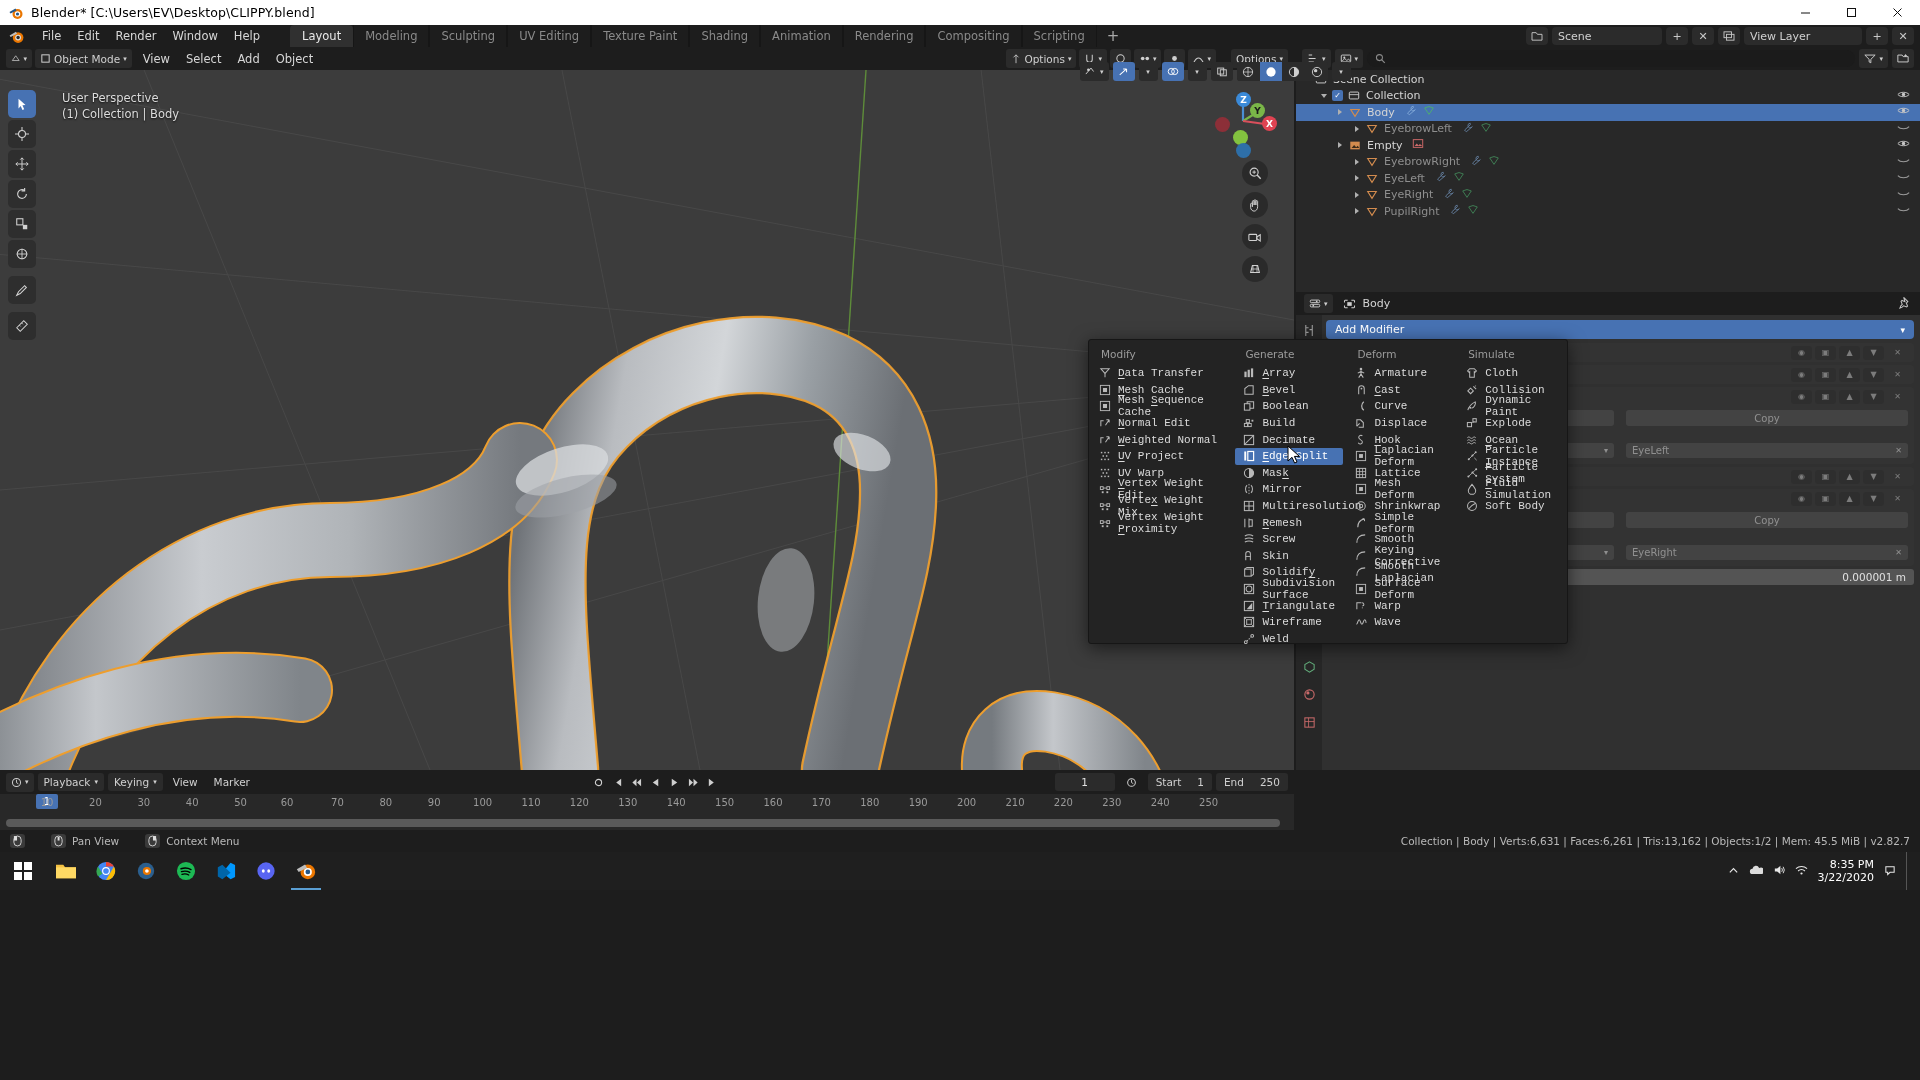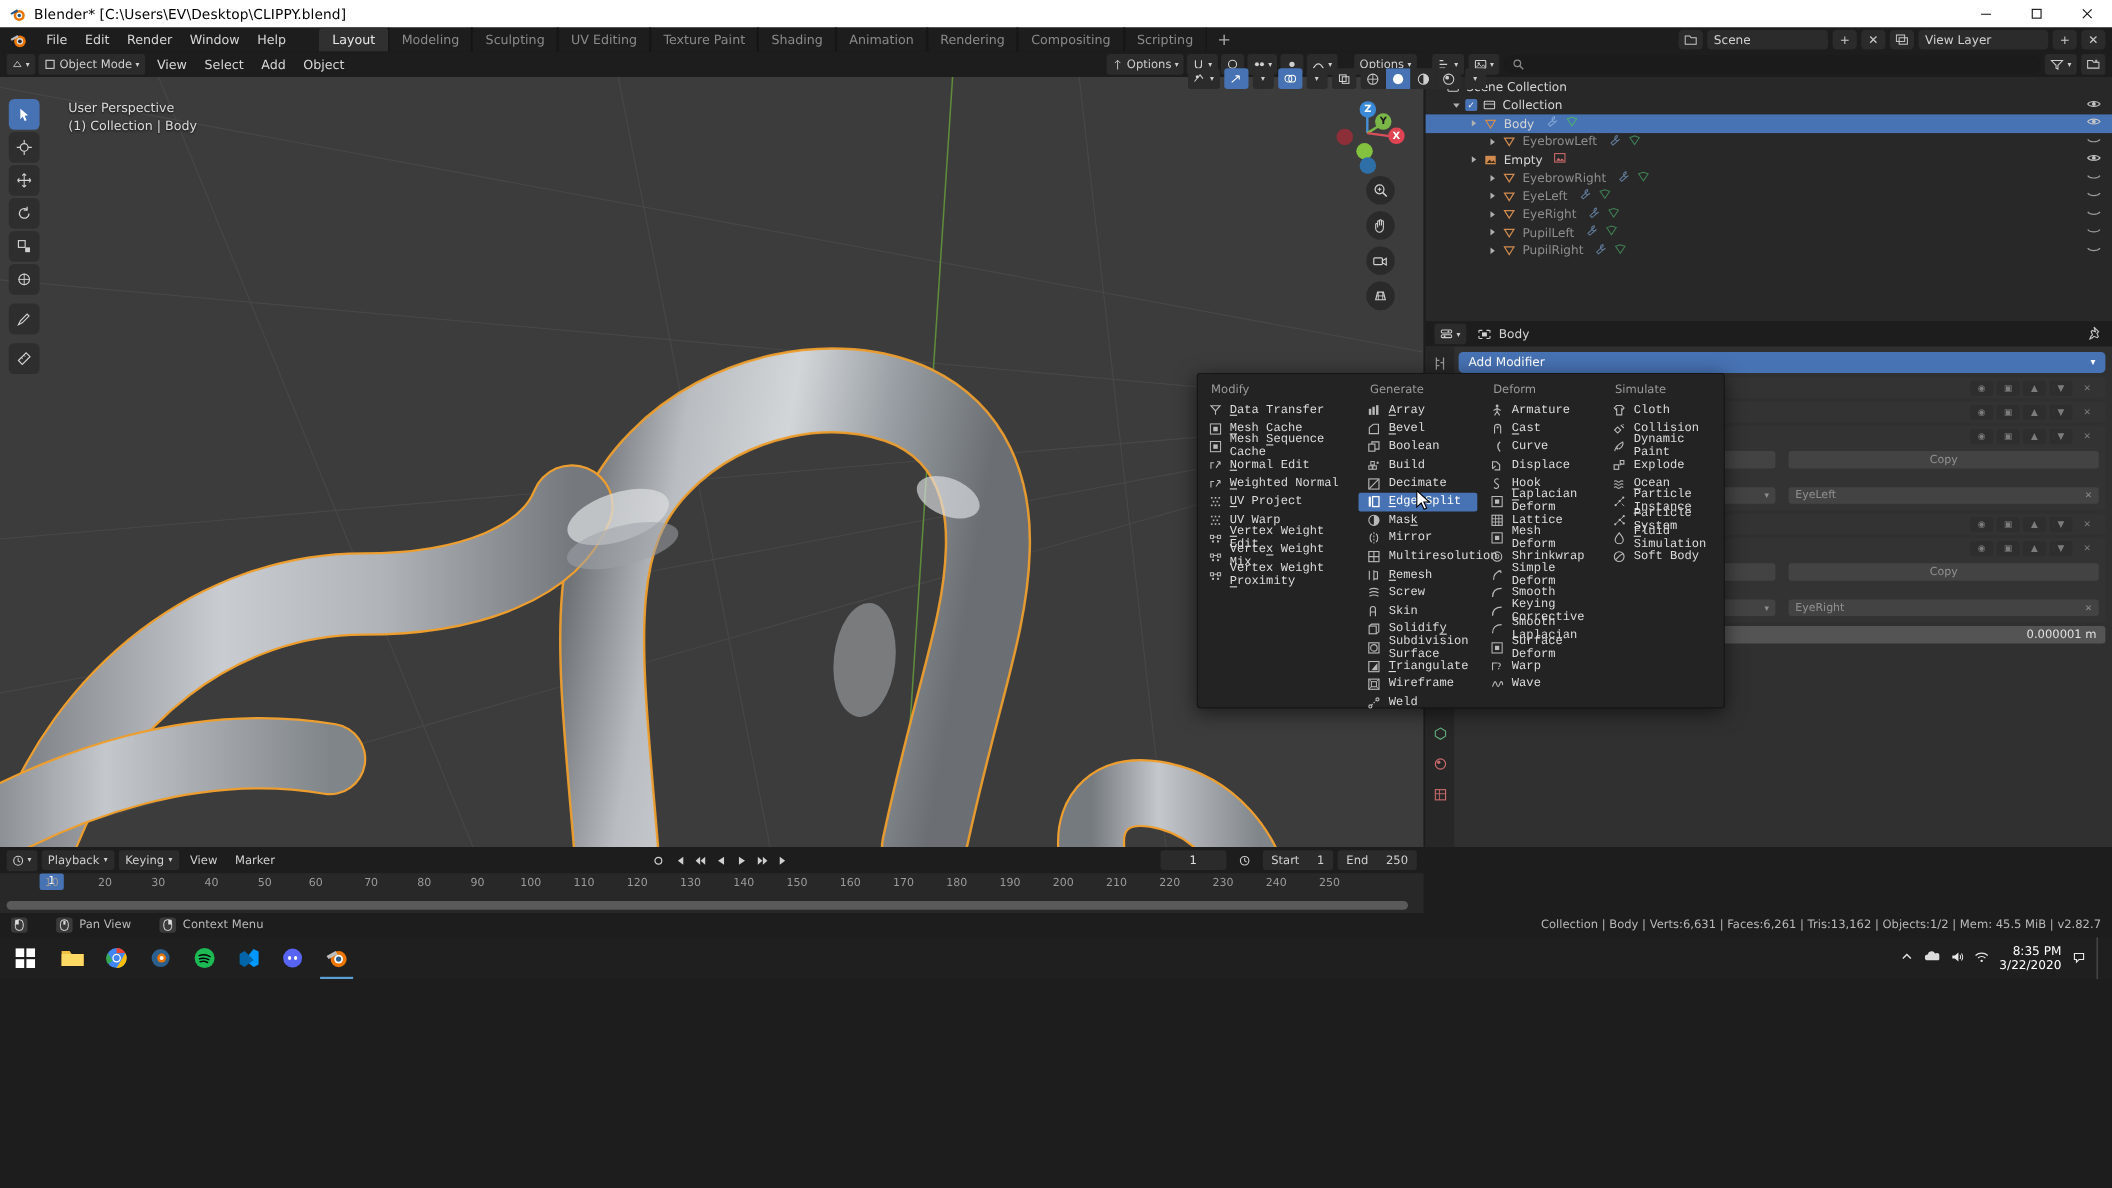--- a/index.html
+++ b/index.html
@@ -865,43 +865,20 @@
           <span style="display: inline-block; width: 59px;"></span>
           <span style="width: 11px; display: inline-flex; align-items: center;">
             <span class="tri"></span>
           </span>
           <span style="display: inline-flex; align-items: center; margin-right: 6px;">
             <svg width="12" height="11" viewBox="0 0 14 12">
               <path d="M2 2.5h10L7 10.5z" fill="none" stroke="#d28b4e" stroke-width="1.3"></path>
             </svg>
           </span>
           <span>EyeRight</span>
-          <span style="display: inline-flex; gap: 6px; margin-left: 10px; align-items: center; opacity: 0.65;">
-            <span><svg width="12" height="11" viewBox="0 0 14 12">
-                <path d="M9.6 1a2.7 2.7 0 102.4 4L5 11 3 9l6.8-6.3A2.7 2.7 0 019.6 1z" fill="none" stroke="#7fa7d6" stroke-width="1.1"></path>
-              </svg></span>
-            <span><svg width="12" height="11" viewBox="0 0 14 12">
-                <path d="M2 3l5-1.6L12 3 7 10.5z" fill="none" stroke="#4caf6d" stroke-width="1.1"></path>
-              </svg></span>
-          </span>
-          <span class="eye"><svg width="13" height="11" viewBox="0 0 15 12">
-              <path d="M1 5c2.6 3.4 10.4 3.4 13 0" fill="none" stroke="#9a9a9a" stroke-width="1.2"></path>
-            </svg></span>
-        </div>
-        <div class="ol-row dim">
-          <span style="display: inline-block; width: 59px;"></span>
-          <span style="width: 11px; display: inline-flex; align-items: center;">
-            <span class="tri"></span>
-          </span>
-          <span style="display: inline-flex; align-items: center; margin-right: 6px;">
-            <svg width="12" height="11" viewBox="0 0 14 12">
-              <path d="M2 2.5h10L7 10.5z" fill="none" stroke="#d28b4e" stroke-width="1.3"></path>
-            </svg>
-          </span>
-          <span>PupilLeft</span>
           <span style="display: inline-flex; gap: 6px; margin-left: 10px; align-items: center; opacity: 0.65;">
             <span><svg width="12" height="11" viewBox="0 0 14 12">
                 <path d="M9.6 1a2.7 2.7 0 102.4 4L5 11 3 9l6.8-6.3A2.7 2.7 0 019.6 1z" fill="none" stroke="#7fa7d6" stroke-width="1.1"></path>
               </svg></span>
             <span><svg width="12" height="11" viewBox="0 0 14 12">
                 <path d="M2 3l5-1.6L12 3 7 10.5z" fill="none" stroke="#4caf6d" stroke-width="1.1"></path>
               </svg></span>
           </span>
           <span class="eye"><svg width="13" height="11" viewBox="0 0 15 12">
               <path d="M1 5c2.6 3.4 10.4 3.4 13 0" fill="none" stroke="#9a9a9a" stroke-width="1.2"></path>

